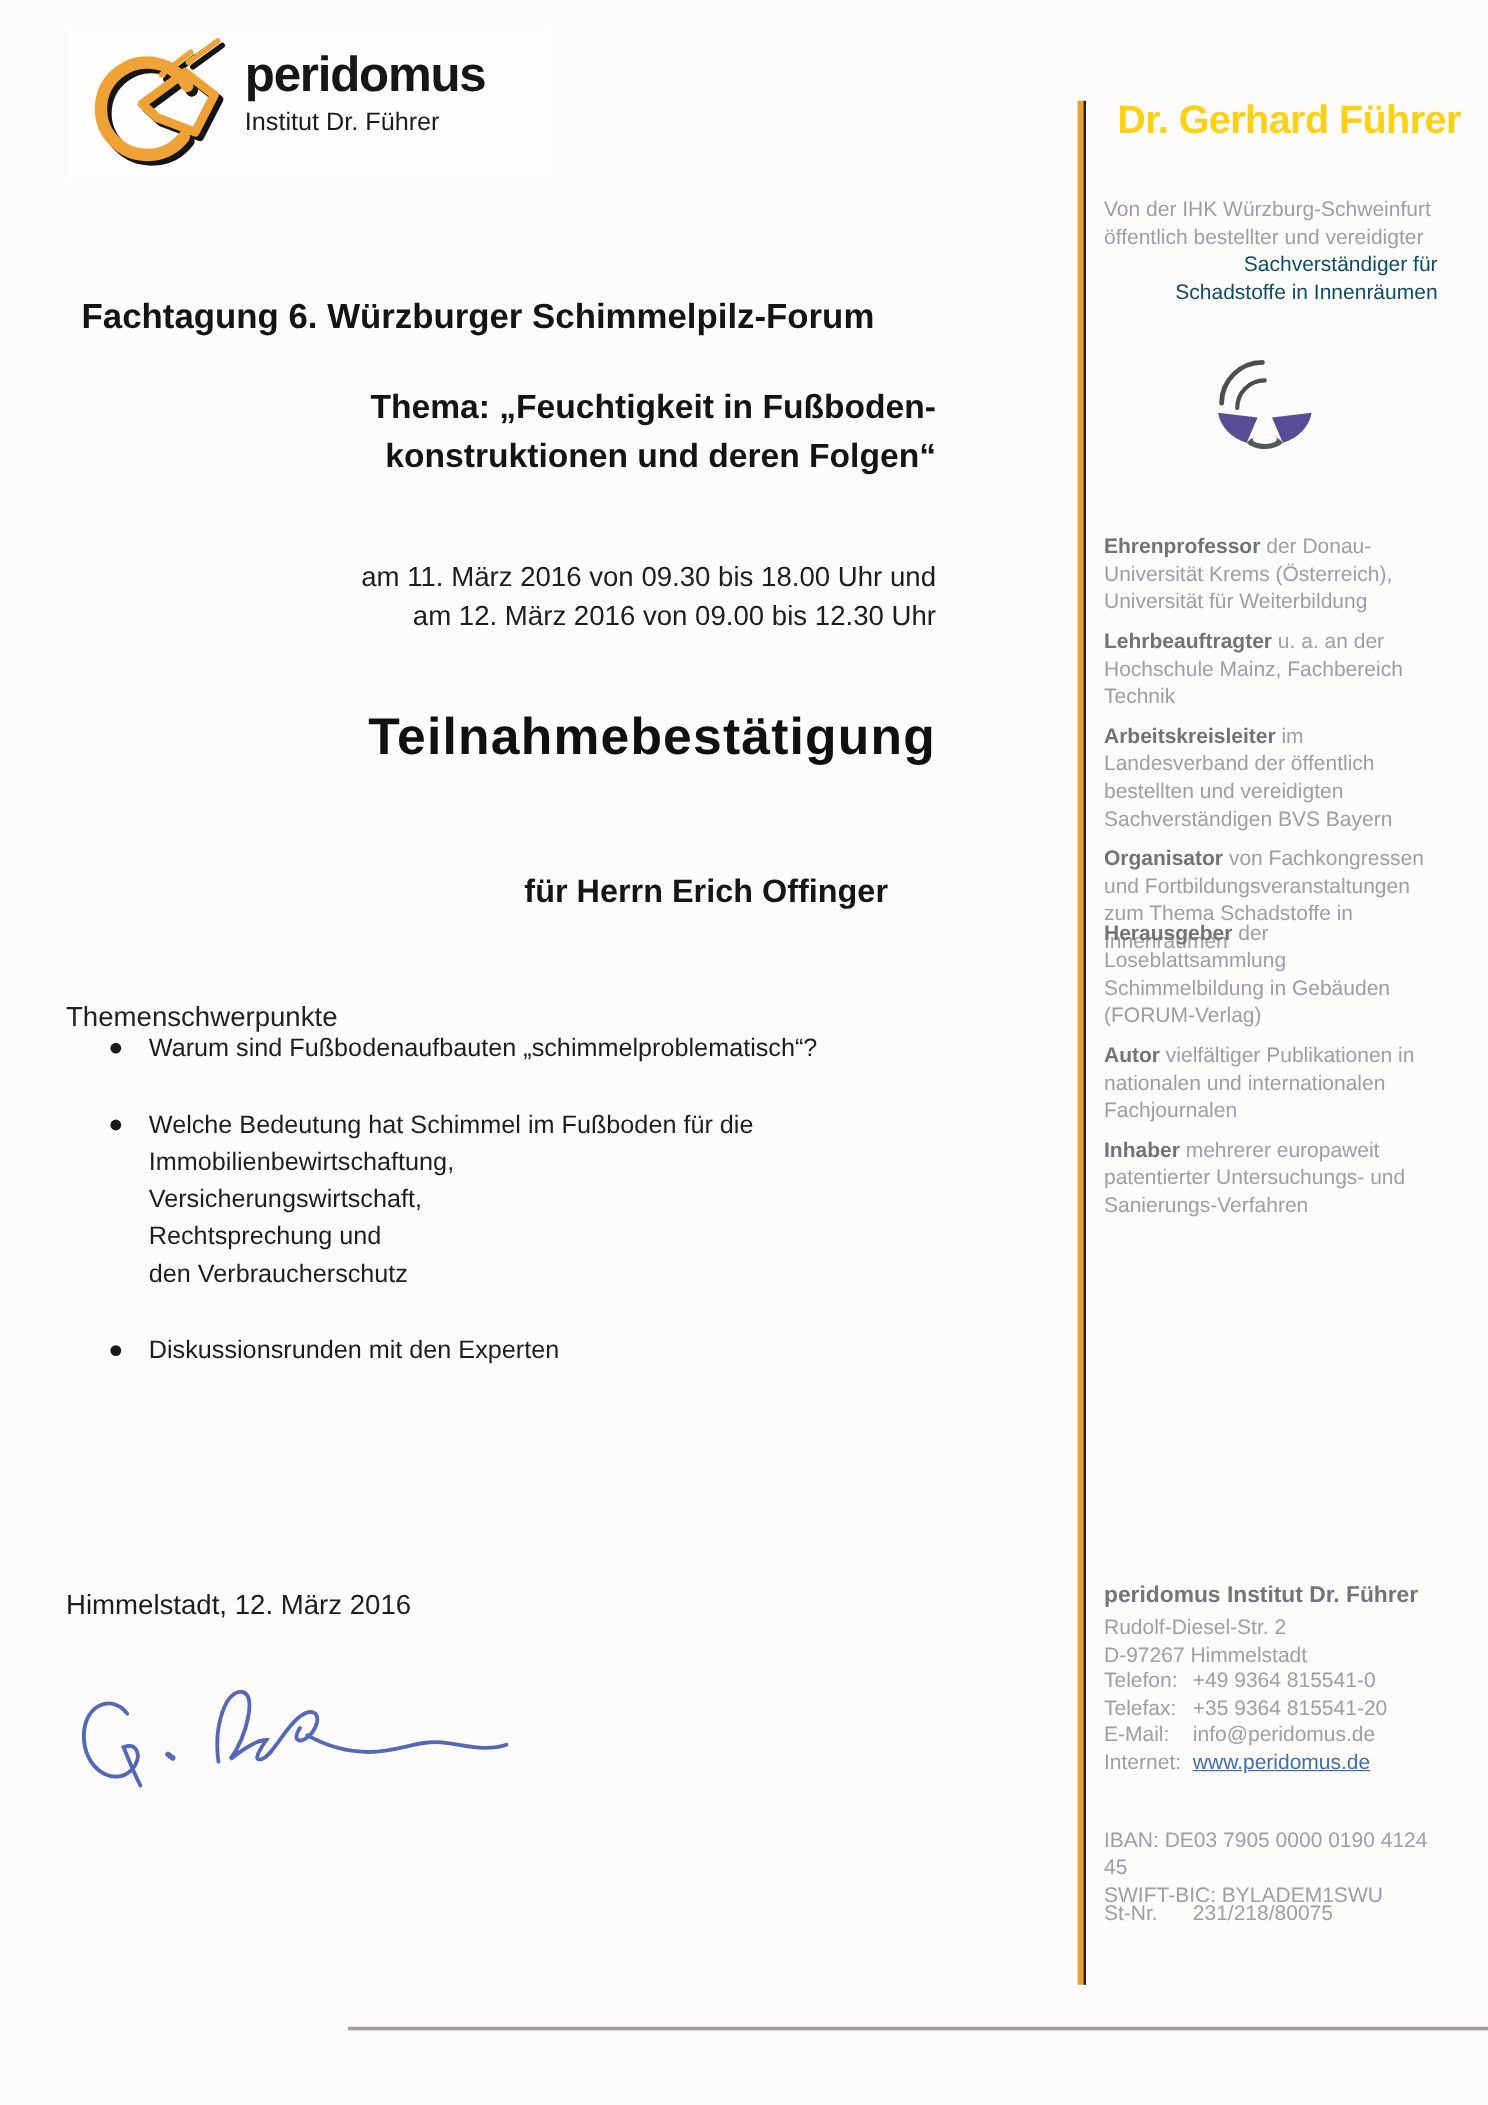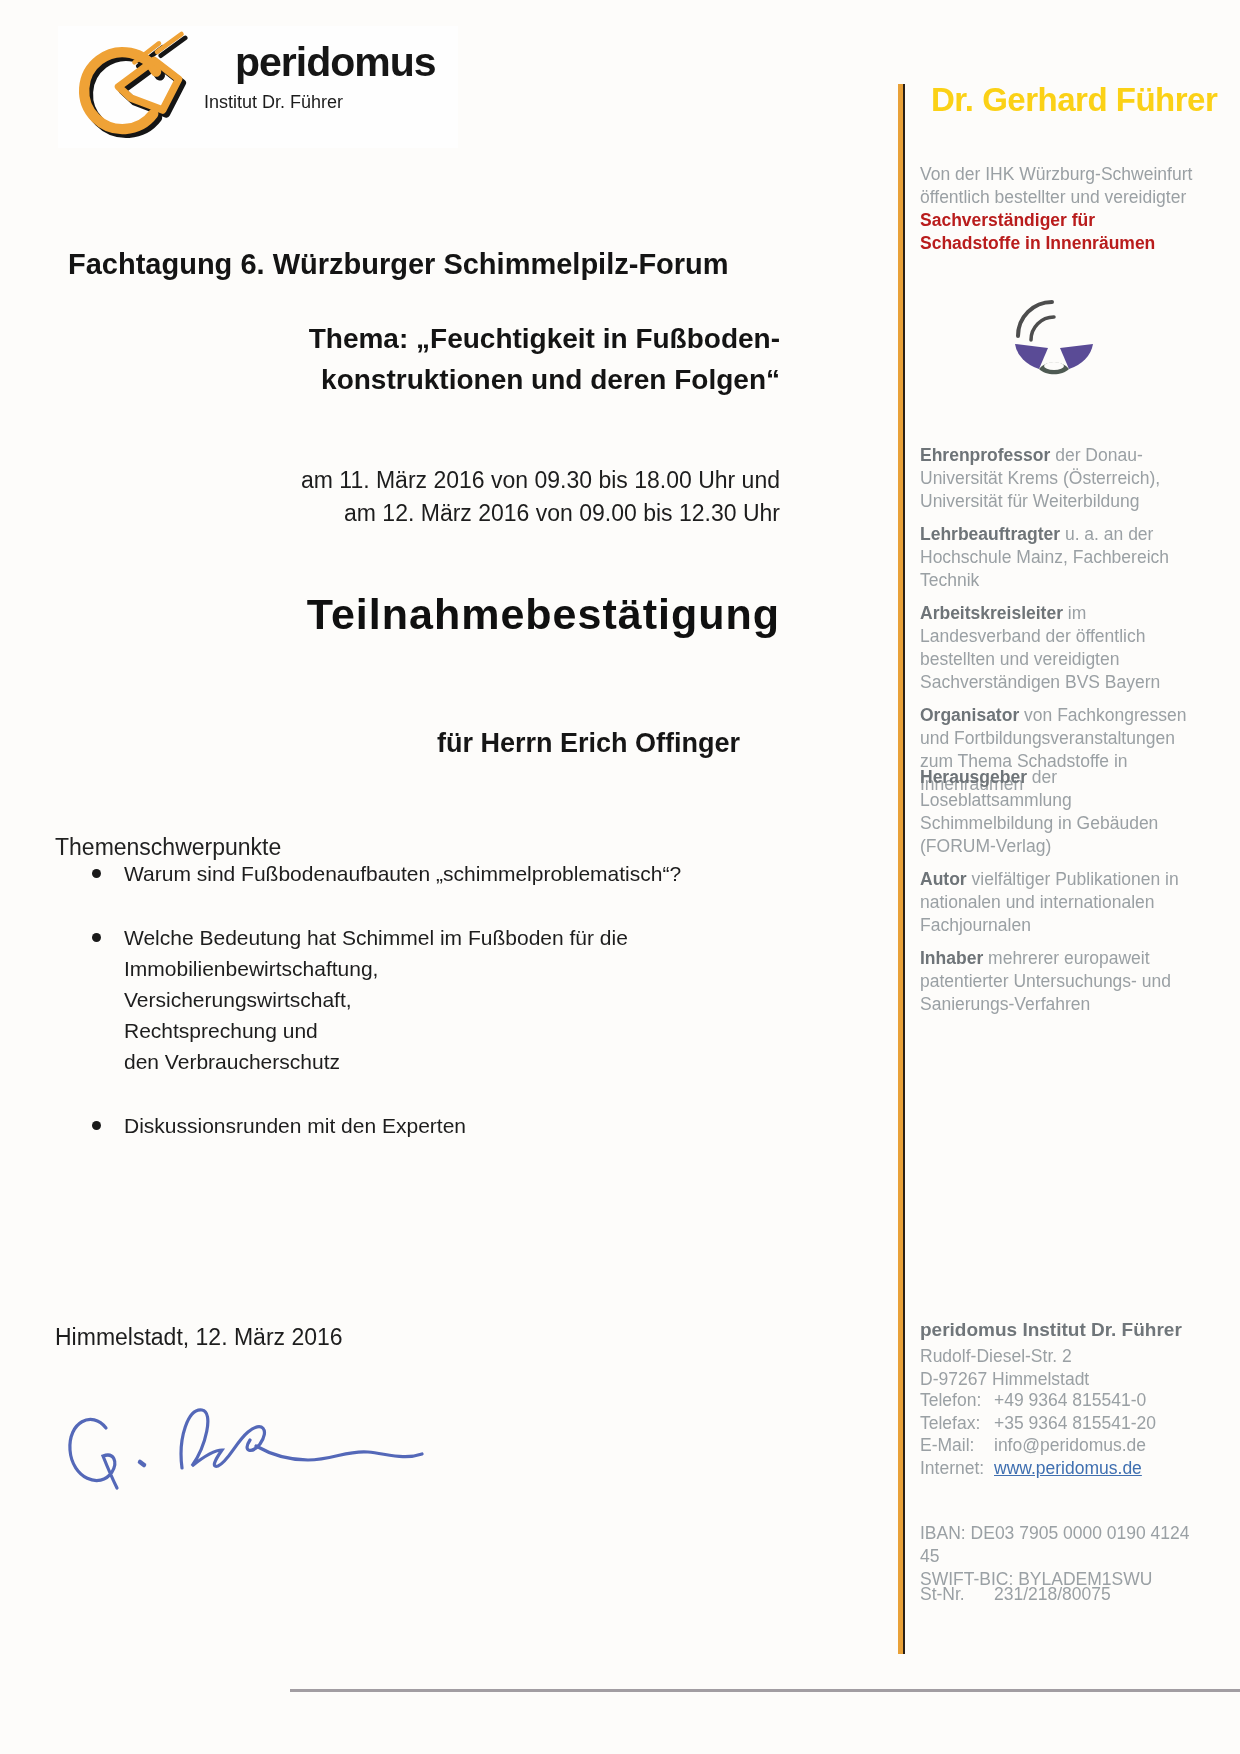--- a/index.html
+++ b/index.html
@@ -9,22 +9,22 @@
     font-family:"Liberation Sans", sans-serif;color:#1f1f1f;
   }
   .abs{position:absolute;}
   .preline{white-space:pre-line;}
   .center{text-align:right;}
 
   
   .logo-wrap{top:26px;left:58px;width:400px;height:122px;background:#fefefe;}
   .logo-icon{position:absolute;top:4px;left:8px;width:122px;height:118px;}
   .logo-text{position:absolute;left:146px;top:14px;}
-  .logo-name{font-size:41px;font-weight:bold;letter-spacing:-1px;color:#161616;line-height:44px;margin-left:31px;}
-  .logo-sub{font-size:18px;color:#1c1c1c;line-height:32px;margin-top:2px;}
+  .logo-name{font-size:41px;font-weight:bold;letter-spacing:-1px;color:#161616;line-height:44px;}
+  .logo-sub{font-size:21px;color:#1c1c1c;line-height:32px;margin-top:2px;}
 
   
   .main{top:0;left:40px;width:760px;height:1754px;}
   .title{top:248px;left:28px;font-size:29px;font-weight:bold;white-space:nowrap;color:#141414;}
   .thema{top:318px;left:0;width:740px;font-size:28px;font-weight:bold;line-height:41px;color:#141414;}
   .dates{top:464px;left:0;width:740px;font-size:23px;line-height:33px;color:#1d1d1d;}
   .big-heading{top:590px;left:0;width:740px;font-size:43px;font-weight:bold;letter-spacing:1px;color:#101010;}
   .recipient{top:728px;left:0;width:700px;font-size:27px;font-weight:bold;color:#161616;}
   .topics-label{top:834px;left:15px;font-size:23px;color:#222;}
   ul.bullets{top:858px;left:52px;width:700px;list-style:none;margin:0;padding:0;}
@@ -39,21 +39,21 @@
   .signature{top:1398px;left:20px;width:380px;height:160px;}
 
   
   .divider{top:84px;left:898px;width:5px;height:1570px;background:#e9a138;border-right:2px solid #2a2017;}
 
   
   .sidebar{top:0;left:920px;width:282px;height:1754px;font-size:17.5px;color:#9aa0a4;}
   .sb{position:absolute;left:0;width:278px;line-height:23px;}
   .sb-name{top:82px;font-size:33px;font-weight:bold;letter-spacing:-0.5px;color:#fbd116;line-height:36px;white-space:nowrap;margin-left:11px;}
   .sb-accred{top:163px;}
-  .sb-accred .b{font-weight:bold;color:#b91c1c;}
+  .sb-accred .b{font-weight:normal;color:#0c4a6e;text-align:right;}
   .bvs-icon{position:absolute;top:294px;left:86px;width:92px;height:86px;}
   .sb-roles1{top:444px;}
   .sb-roles2{top:766px;}
   .sb p{margin:0 0 10px 0;}
   .sb b{color:#6e7478;}
   .sb-company{top:1318px;font-size:19px;font-weight:bold;color:#70767a;line-height:24px;}
   .sb-address{top:1345px;}
   .sb-tel{top:1389px;}
   .sb-mail{top:1434px;}
   .crow{display:flex;}

